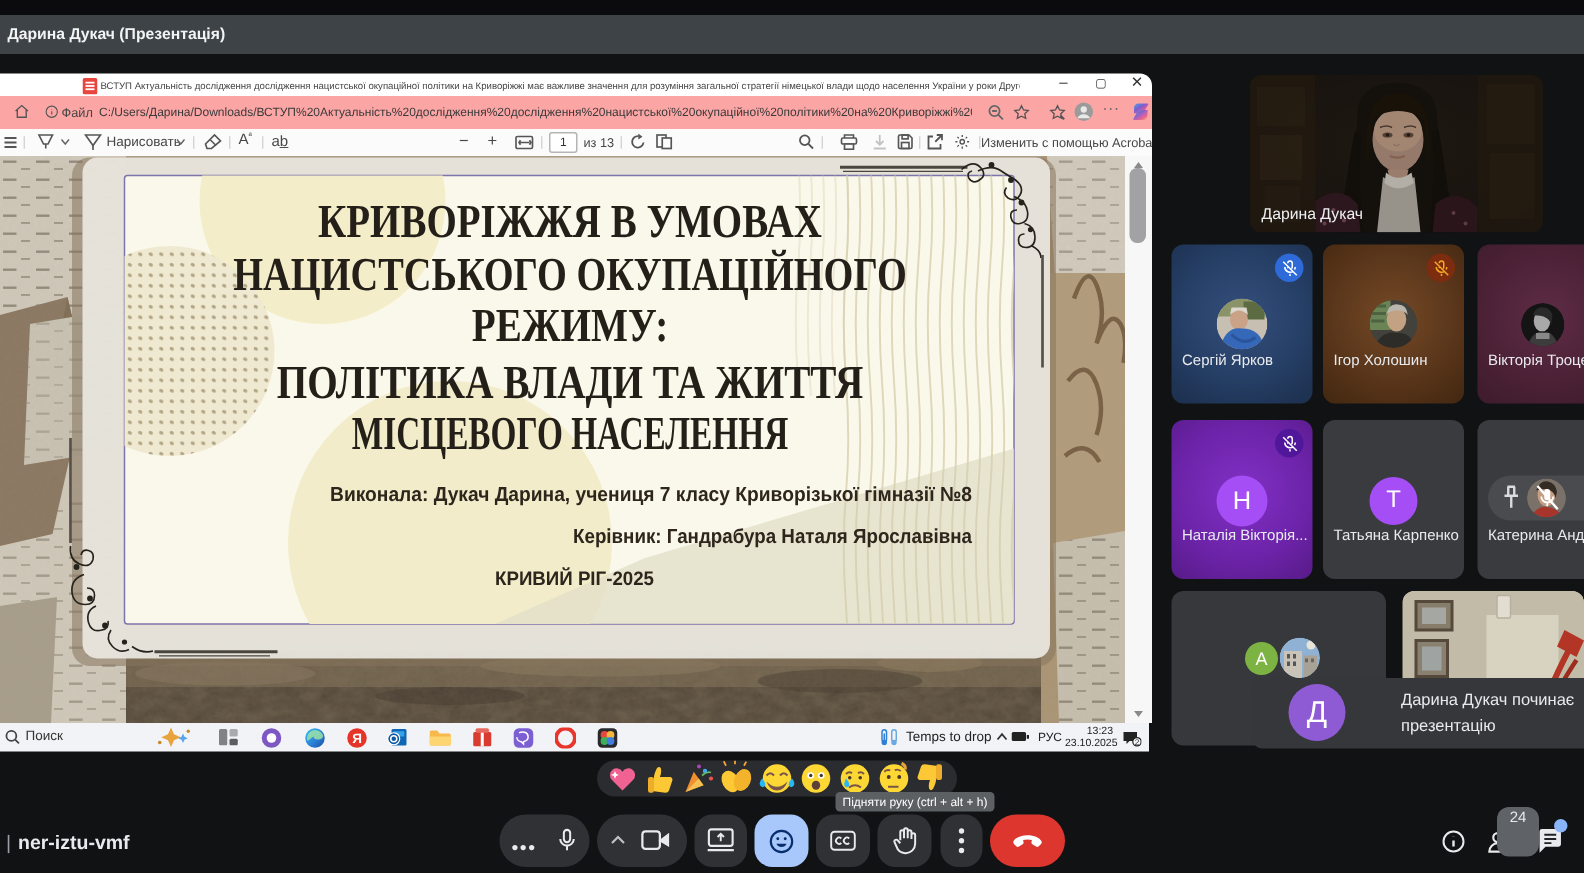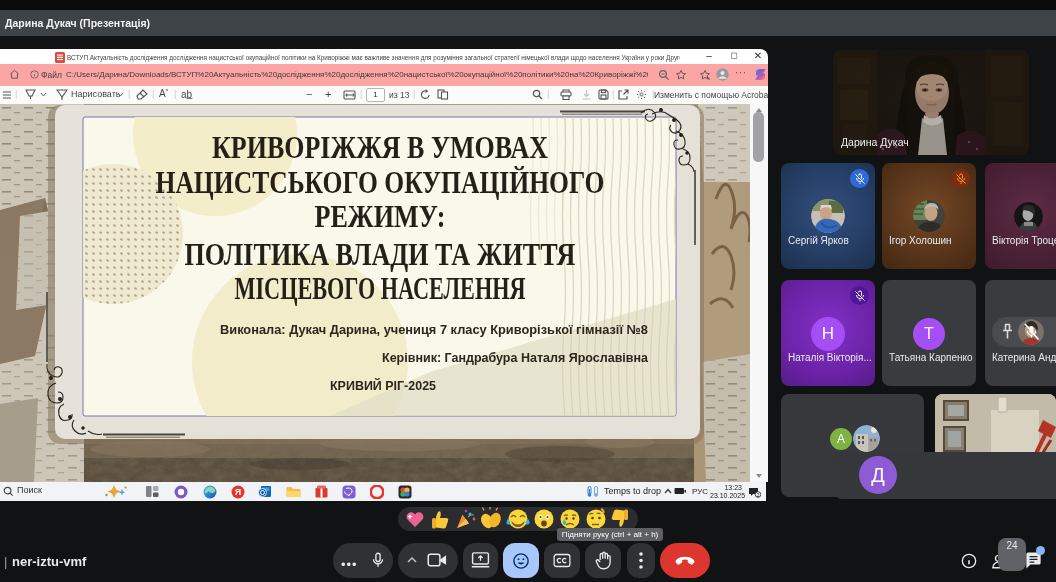--- a/index.html
+++ b/index.html
@@ -587,20 +587,21 @@
   <path d="M46 80 h28" stroke="#6b5a48" stroke-width="1.5"></path>
   <circle cx="53" cy="81" r="4.5" fill="none" stroke="#6b5a48" stroke-width="1.2"></circle>
   <circle cx="66" cy="81" r="4.5" fill="none" stroke="#6b5a48" stroke-width="1.2"></circle>
   <path d="M28 103 Q30 88 40 86 L40 103 Z" fill="#ddd8ce"></path>
   <path d="M93 103 Q91 90 81 88 L81 103 Z" fill="#ddd8ce"></path>
 </svg>
 </div>
 
 <div class="abs" id="toast" style="left:834px;top:452px;width:226px;height:47px;background:#35373a;border-radius:8px 0 0 8px;">
   <div class="abs" style="left:25px;top:4px;width:38px;height:38px;border-radius:50%;background:#8f5bd5;color:#fff;font-size:20px;text-align:center;line-height:38px;">Д</div>
+  <div class="abs" style="left:100px;top:7px;color:#e8eaed;font-size:11px;line-height:17px;white-space:nowrap;">Дарина Дукач починає<br>презентацію</div>
 </div>
 
 <div class="abs" id="emojibar" style="left:398px;top:507px;width:240px;height:24px;background:#2b2c2f;border-radius:12px;">
 <svg width="240" height="24" viewBox="0 0 240 24">
 
   <path d="M17 20 L10 13 a4.5 4.5 0 1 1 7-5.5 a4.5 4.5 0 1 1 7 5.5 Z" fill="#f06292"></path>
   <path d="M12 7 l0.8 1.8 1.8 0.8 -1.8 0.8 -0.8 1.8 -0.8 -1.8 -1.8 -0.8 1.8 -0.8 Z" fill="#fff"></path>
 
   <path d="M38 11 q0 -2 2 -6 q1.5-1.5 2.5 0 q0.8 2.5 -0.5 6 l7 0 q2 1 1 3 l-2 6 q-0.5 1.5 -2.5 1.5 l-7.5 -1 Z" fill="#fdc835"></path>
   <rect x="34" y="11" width="4" height="10.5" rx="1.5" fill="#eead2b"></rect>

